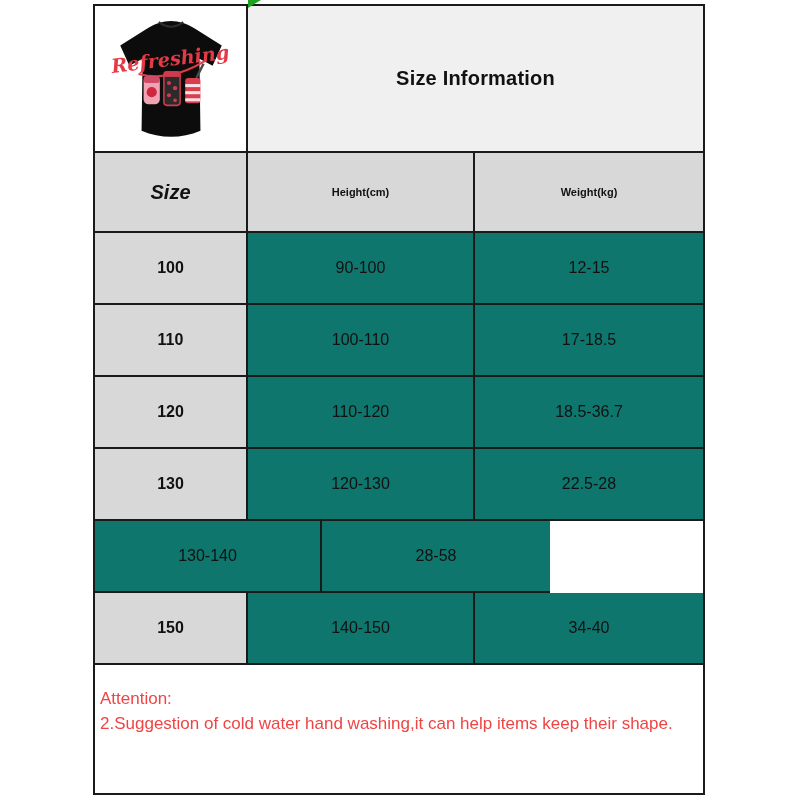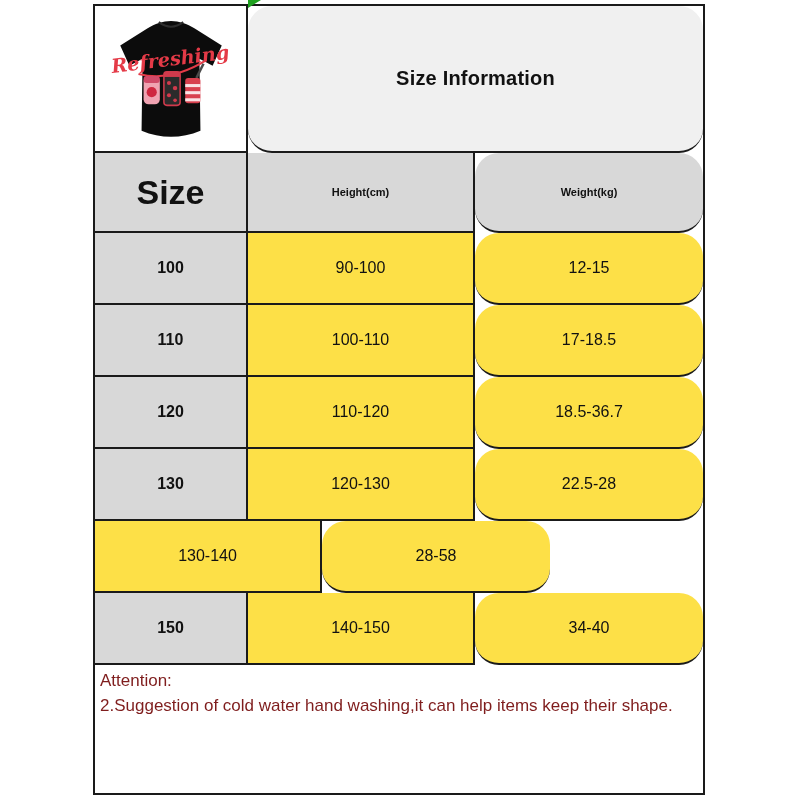--- a/index.html
+++ b/index.html
@@ -13,38 +13,38 @@
     position:absolute;left:93px;top:4px;width:612px;
     border:2px solid #1a1a1a;box-sizing:border-box;background:#fff;
   }
   .row{display:flex;}
   .cell{
     box-sizing:border-box;
     border-right:2px solid #1a1a1a;border-bottom:2px solid #1a1a1a;
     display:flex;align-items:center;justify-content:center;
     text-align:center;
   }
-  .cell.last{border-right:none;border-radius:24px;}
+  .cell.last{border-right:none;}
   .c1{width:153px;}
   .c2{width:227px;}
   .c3{width:228px;}
   .cwide{width:455px;}
   .r-top .cell{height:147px;}
   .r-head .cell{height:80px;}
   .r-data .cell{height:72px;}
   .img-cell{background:#ffffff;align-items:flex-end;padding-bottom:4px;}
   .title-cell{background:#f0f0f0;font-weight:bold;font-size:20px;letter-spacing:0.2px;}
   .head-cell{background:#d8d8d8;font-weight:bold;font-size:11px;}
-  .size-head{font-size:34px;}
+  .size-head{font-size:20px;font-style:italic;}
   .size-cell{background:#d8d8d8;font-weight:bold;font-size:16px;}
-  .data-cell{background:#fde047;font-size:16px;}
+  .data-cell{background:#0f766e;font-size:16px;}
   .attention{
     box-sizing:border-box;height:128px;width:100%;
-    background:#ffffff;padding:3px 5px;
-    font-size:17px;line-height:25px;text-align:left;color:#7f1d1d;
+    background:#ffffff;padding:21px 5px;
+    font-size:17px;line-height:25px;text-align:left;color:#ef4444;
   }
   .attention div{white-space:normal;}
   .corner-marker{
     position:absolute;left:248px;top:0;width:0;height:0;z-index:6;
     border-top:8px solid #1fa11f;border-right:13px solid transparent;
   }
 </style>
 </head>
 <body>
 

